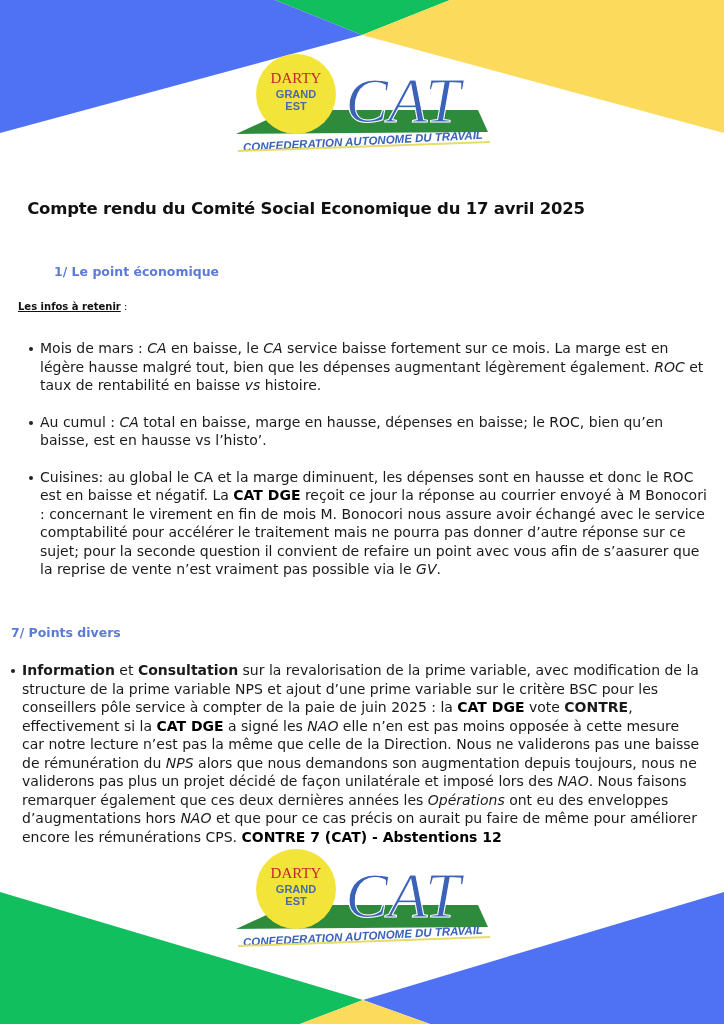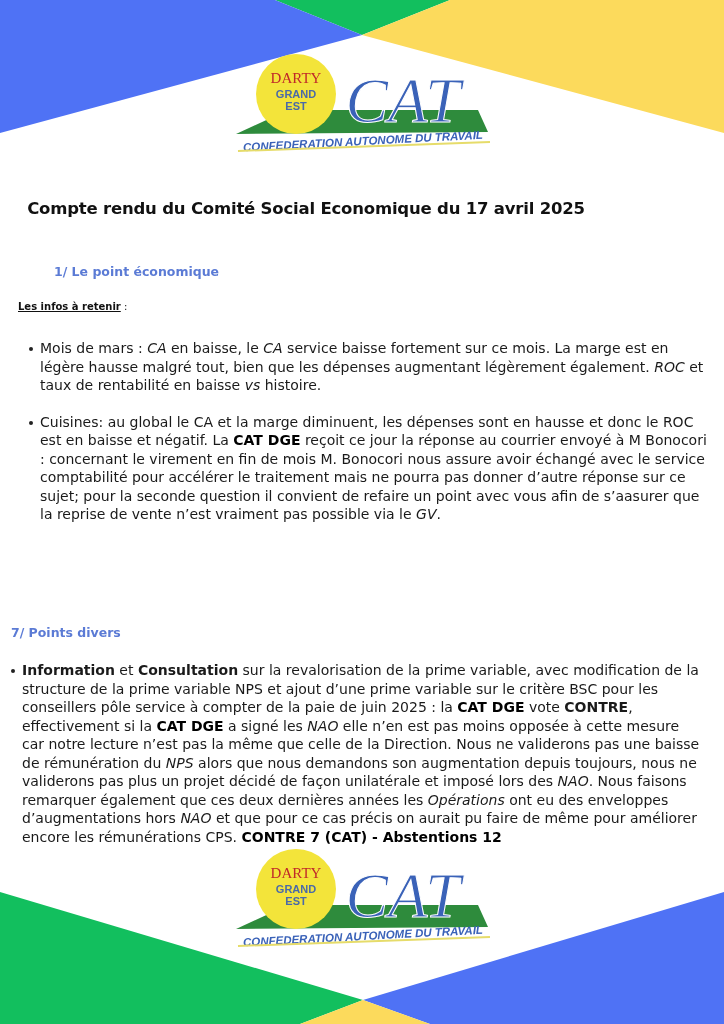--- a/index.html
+++ b/index.html
@@ -81,20 +81,21 @@
 
 <div class="content">
   <div class="title">Compte rendu du Comité Social Economique du 17 avril 2025</div>
 
   <div class="section-h sec1">1/ Le point économique</div>
 
   <div class="infos"><span class="u">Les infos à retenir</span><span> :</span></div>
 
   <ul class="bullets b1">
     <li><span>Mois de mars : </span><i>CA</i><span> en baisse, le </span><i>CA</i><span> service baisse fortement sur ce mois. La marge est en légère hausse malgré tout, bien que les dépenses augmentant légèrement également. </span><i>ROC</i><span> et taux de rentabilité en baisse </span><i>vs</i><span> histoire.</span></li>
+    <li><span>Au cumul : </span><i>CA</i><span> total en baisse, marge en hausse, dépenses en baisse; le ROC, bien qu’en baisse, est en hausse vs l’histo’.</span></li>
     <li><span>Cuisines: au global le CA et la marge diminuent, les dépenses sont en hausse et donc le ROC est en baisse et négatif. La </span><span class="blue">CAT DGE</span><span> reçoit ce jour la réponse au courrier envoyé à M Bonocori : concernant le virement en fin de mois M. Bonocori nous assure avoir échangé avec le service comptabilité pour accélérer le traitement mais ne pourra pas donner d’autre réponse sur ce sujet; pour la seconde question il convient de refaire un point avec vous afin de s’aasurer que la reprise de vente n’est vraiment pas possible via le </span><i>GV</i><span>.</span></li>
   </ul>
 
   <div class="section-h sec2">7/ Points divers</div>
 
   <ul class="bullets b2">
     <li><span class="bold">Information</span><span> et </span><span class="bold">Consultation</span><span> sur la revalorisation de la prime variable, avec modification de la structure de la prime variable NPS et ajout d’une prime variable sur le critère BSC pour les conseillers pôle service à compter de la paie de juin 2025 : la </span><span class="blue">CAT DGE</span><span> vote </span><span class="bold">CONTRE</span><span>, effectivement si la </span><span class="blue">CAT DGE</span><span> a signé les </span><i>NAO</i><span> elle n’en est pas moins opposée à cette mesure car notre lecture n’est pas la même que celle de la Direction. Nous ne validerons pas une baisse de rémunération du </span><i>NPS</i><span> alors que nous demandons son augmentation depuis toujours, nous ne validerons pas plus un projet décidé de façon unilatérale et imposé lors des </span><i>NAO</i><span>. Nous faisons remarquer également que ces deux dernières années les </span><i>Opérations</i><span> ont eu des enveloppes d’augmentations hors </span><i>NAO</i><span> et que pour ce cas précis on aurait pu faire de même pour améliorer encore les rémunérations CPS. </span><span class="blue">CONTRE 7 (CAT) - Abstentions 12</span></li>
   </ul>
 </div>
 

